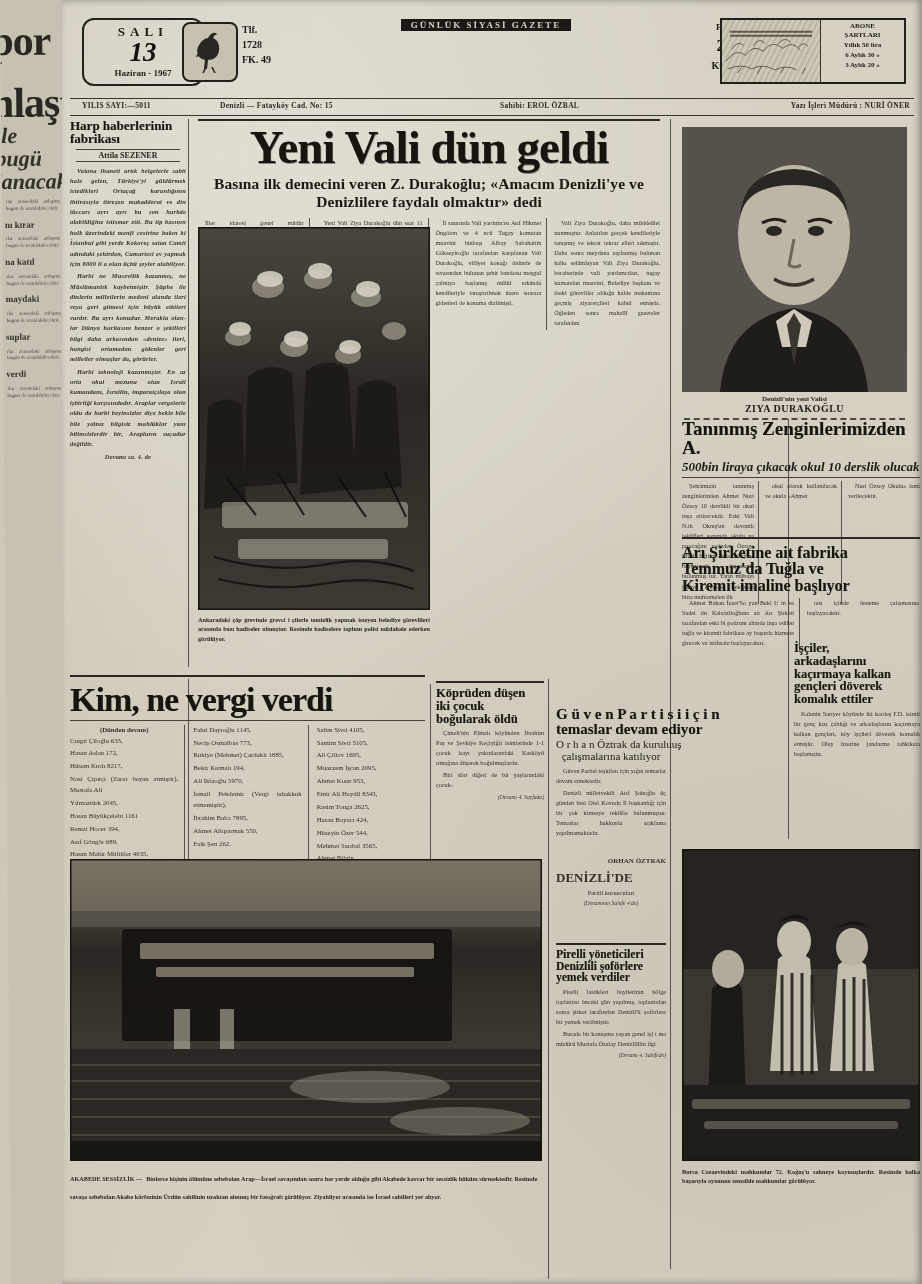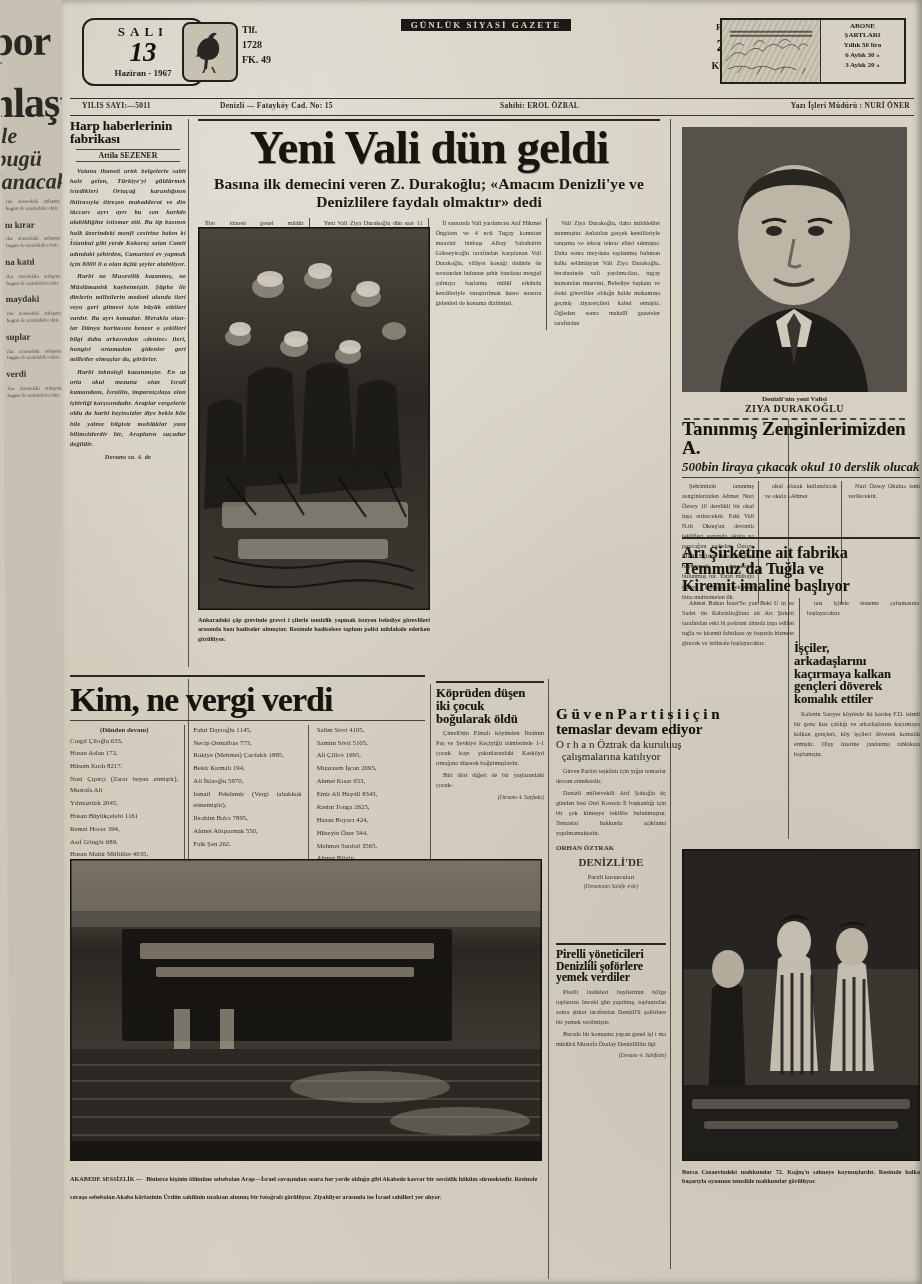--- a/index.html
+++ b/index.html
@@ -399,22 +399,22 @@
       </div>
 
       <div class="col" style="left:486px;top:588px;width:110px;">
         <h2 class="sec" style="font-size:15px;white-space:nowrap;">G ü v e n   P a r t i s i   i ç i n</h2>
         <h2 class="sec" style="font-size:15px;white-space:nowrap;">temaslar  devam  ediyor</h2>
         <div style="font-size:11px;color:#22201b;white-space:nowrap;">O r h a n    Öztrak  da  kuruluuş</div>
         <div style="font-size:11px;color:#22201b;text-align:center;">çalışmalarına katılıyor</div>
         <div class="body" style="margin-top:4px;">
           <p>Güven Partisi teşkilatı için yığın temaslar devam etmektedir.</p>
           <p>Denizli milletvekili Atıf Şohoğlu üç günden bssi Otel Kovuda İl başkanlığı için bir çok kimseye teklifte bulunmuştur. Temaslar hakkında açıklama yapılmamaktadır.</p>
-          <div style="text-align:left;font-weight:bold;font-size:7px;margin-top:5px;">ORHAN ÖZTRAK</div>
-          <div style="text-align:center;font-weight:bold;font-size:11px;">DENİZLİ'DE</div>
+          <div style="text-align:right;font-weight:bold;font-size:7px;margin-top:18px;">ORHAN ÖZTRAK</div>
+          <div style="font-weight:bold;font-size:13px;">DENİZLİ'DE</div>
           <div style="text-align:center;font-size:6.4px;">Partili kuruucuları</div>
           <div class="cont" style="text-align:center;">(Devamının Sahife 4 de)</div>
         </div>
       </div>
 
       <div class="col" style="left:486px;top:830px;width:110px;">
         <div class="hr2" style="left:0;top:-6px;width:110px;"></div>
         <h2 class="sec" style="font-size:11.5px;">Pirelli yöneticileri</h2>
         <h2 class="sec" style="font-size:11.5px;">Denizlili şoförlere</h2>
         <h2 class="sec" style="font-size:11.5px;">yemek verdiler</h2>

